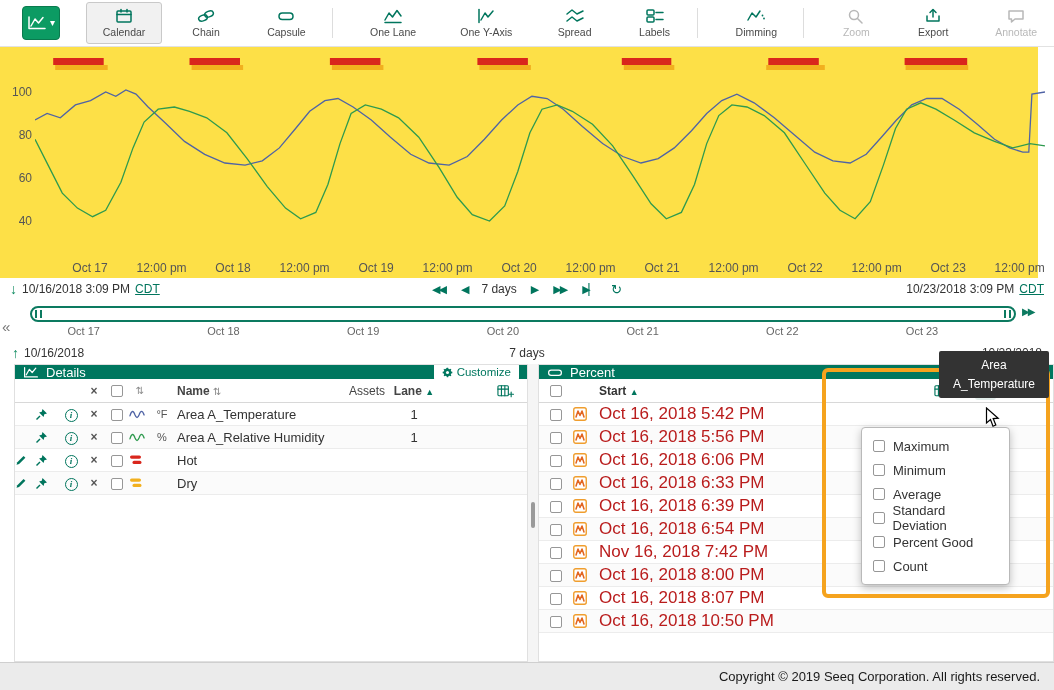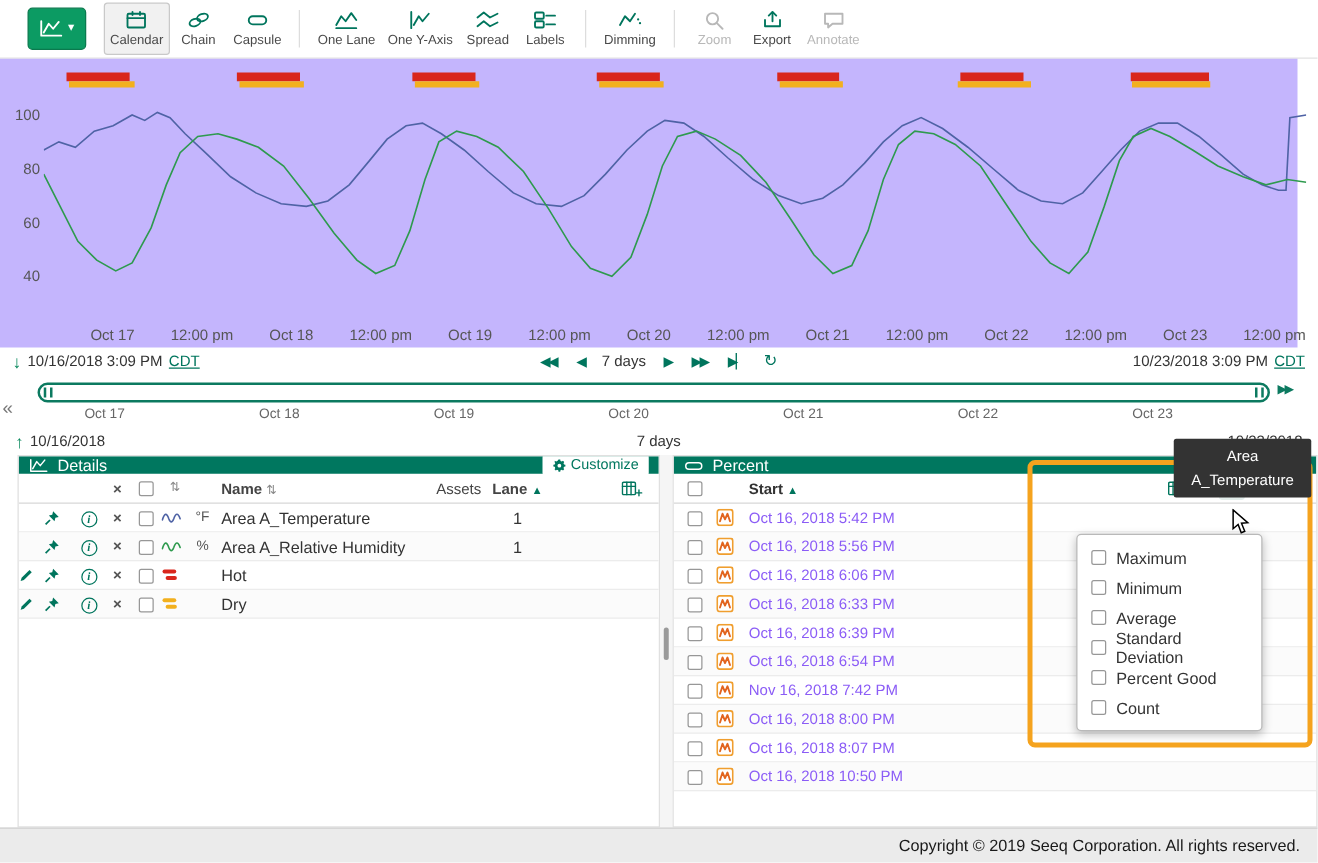--- a/index.html
+++ b/index.html
@@ -12,30 +12,30 @@
   svg { display:block; }
   .ic { stroke: currentColor; fill: none; stroke-width:1.5; stroke-linecap:round; stroke-linejoin:round; }
 
   
   .toolbar { position:absolute; top:0; left:0; right:0; height:47px; background:#fff;
              border-bottom:1px solid #e2e2e2; display:flex; align-items:center; padding-left:22px; }
   .main-btn { width:47px; height:34px; background:#0c9b63; border:1px solid #0a7a4e; border-radius:4px;
               display:flex; align-items:center; justify-content:center; gap:3px; color:#fff; margin-right:14px; cursor:pointer; }
   .main-btn .caret { font-size:10px; line-height:1; }
   .tb-btn { display:flex; flex-direction:column; align-items:center; justify-content:center;
-            min-width:46px; height:42px; padding:0 4px; color:#00755d; border:1px solid transparent;
-            border-radius:3px; cursor:pointer; }
+            min-width:46px; height:42px; padding:0 20px; color:#00755d; border:1px solid transparent;
+            border-radius:3px; cursor:pointer;margin-left:12px; }
   .tb-btn .lbl { font-size:10.5px; color:#4a4a4a; margin-top:2px; white-space:nowrap; }
   .tb-btn.active { background:#f1f1f1; border-color:#c9c9c9; }
   .tb-btn.disabled { color:#b8b8b8; }
   .tb-btn.disabled .lbl { color:#b8b8b8; }
   .tb-sep { width:1px; height:30px; background:#ddd; margin:0 9px; }
 
   
-  .chart-section { position:absolute; top:47px; left:0; right:16px; height:231px; background:#c4b5fd; }
+  .chart-section { position:absolute; top:47px; left:0; right:16px; height:231px; background:#fde047; }
   #chart-svg { position:absolute; left:35px; top:10px; width:1010px; height:200px; }
   #y-axis span { position:absolute; left:6px; width:26px; text-align:right; font-size:12px; color:#555; height:12px; line-height:12px; }
   #x-axis span { position:absolute; top:214px; transform:translateX(-50%); font-size:12px; color:#555; white-space:nowrap; }
 
   
   .range-bar { position:absolute; top:278px; left:0; right:0; height:22px; display:flex;
                align-items:center; justify-content:space-between; padding:0 10px; font-size:12px; color:#333; }
   .range-bar .grp { display:flex; align-items:center; gap:5px; }
   .tz-link { color:#00755d; text-decoration:underline; cursor:pointer; }
   .green-arrow { color:#0c8a5f; font-weight:bold; font-size:14px; }
@@ -86,21 +86,21 @@
   .name-cell { padding-left:4px; white-space:nowrap; overflow:hidden; }
   .sort { font-size:10px; color:#888; }
   .sort-asc { color:#00755d; font-size:9px; }
   .lane-val { text-align:center; }
   .assets-h { text-align:right; padding-right:4px; }
   .lane-h { text-align:center; font-weight:bold; }
   .start-h { font-weight:bold; color:#333; }
   .stat-icons { display:flex; align-items:center; gap:22px; padding-right:14px; color:#00755d; }
   .stat-icon-btn { cursor:pointer; padding:2px; border-radius:3px; }
   .stat-icon-btn.hovered { background:#e3edeb; }
-  .cap-time { font-size:12px; color:#8b5cf6; white-space:nowrap; }
+  .cap-time { font-size:17px; color:#b91c1c; white-space:nowrap; }
 
   .panel-gutter { position:absolute; left:528px; top:364px; width:10px; height:298px; background:#f5f5f5; }
   .gutter-handle { position:absolute; left:3px; top:138px; width:4px; height:26px; background:#9a9a9a; border-radius:2px; cursor:col-resize; }
 
   
   .footer { position:absolute; left:0; right:0; bottom:0; height:28px; background:#ebebeb; border-top:1px solid #cfcfcf;
             text-align:right; padding-right:14px; line-height:27px; font-size:13px; color:#1a1a1a; }
 
   
   .highlight-box { position:absolute; left:822px; top:368px; width:228px; height:230px;

